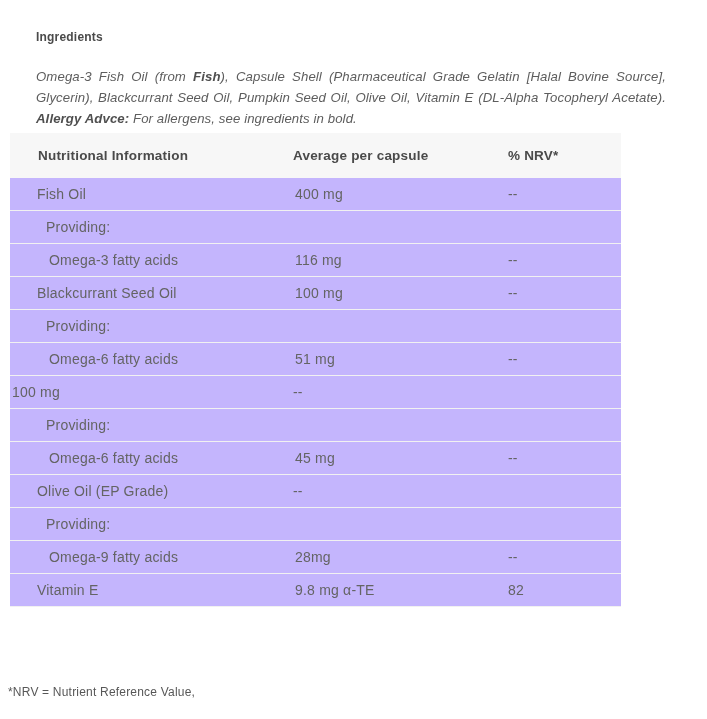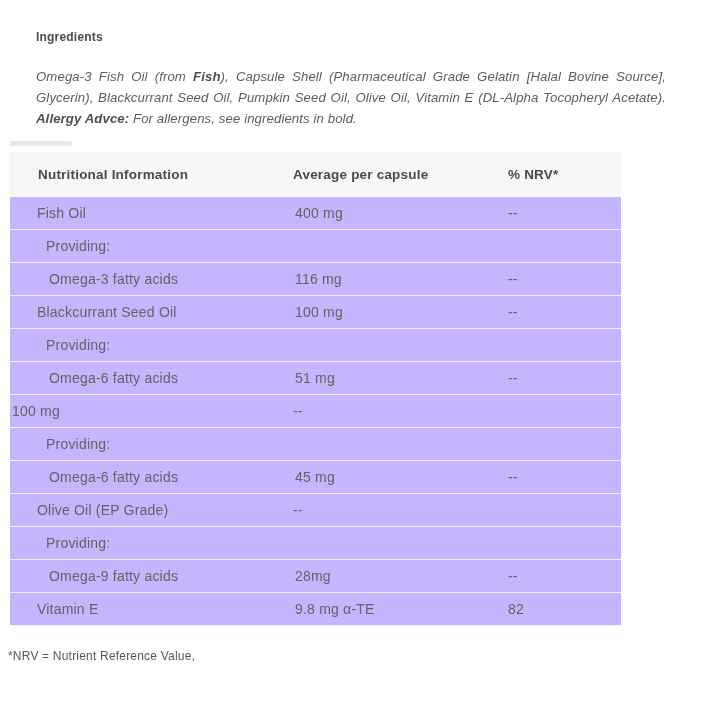--- a/index.html
+++ b/index.html
@@ -30,21 +30,21 @@
     text-align:justify;letter-spacing:.1px;font-style:italic;
   }
   .ing-desc b{color:#4f4f4f;}
 
   .scroll-thumb{
     position:absolute;left:10px;top:141px;width:62px;height:5px;
     background:var(--thumb);border-radius:3px;
   }
 
   .ntable{
-    position:absolute;left:10px;top:152px;width:611px;
+    position:absolute;left:10px;top:133px;width:611px;
     font-size:14px;color:var(--text-main);
   }
   .thead{
     display:grid;grid-template-columns:283px 215px 113px;
     align-items:center;height:45px;background:var(--header-bg);
     font-size:13.5px;font-weight:bold;color:var(--text-dark);
     letter-spacing:.2px;
   }
   .thead .hcell:first-child{padding-left:28px;}
   .trow{
@@ -57,21 +57,21 @@
   .name.main{padding-left:27px;}
   .name.providing{padding-left:36px;}
   .name.sub{padding-left:39px;}
   .amount{padding-left:2px;}
   .nrv{padding-left:0px;}
 
   .footnotes{
     position:absolute;left:8px;top:648px;
     font-size:12px;color:#575757;letter-spacing:.2px;
   }
-  .footnotes .fnote{line-height:16px;margin-bottom:12px;}
+  .footnotes .fnote{line-height:16px;margin-bottom:12px;margin-top:36px;}
 </style>
 </head>
 <body>
 
 <div class="panel">
 
   <div class="ing-heading">Ingredients</div>
 
   <p class="ing-desc"><span>Omega-3 Fish Oil (from </span><b>Fish</b><span>), Capsule Shell (Pharmaceutical Grade Gelatin [Halal Bovine Source], Glycerin), Blackcurrant Seed Oil, Pumpkin Seed Oil, Olive Oil, Vitamin E (DL-Alpha Tocopheryl Acetate). </span><b>Allergy Advce:</b><span> For allergens, see ingredients in bold.</span></p>
 

